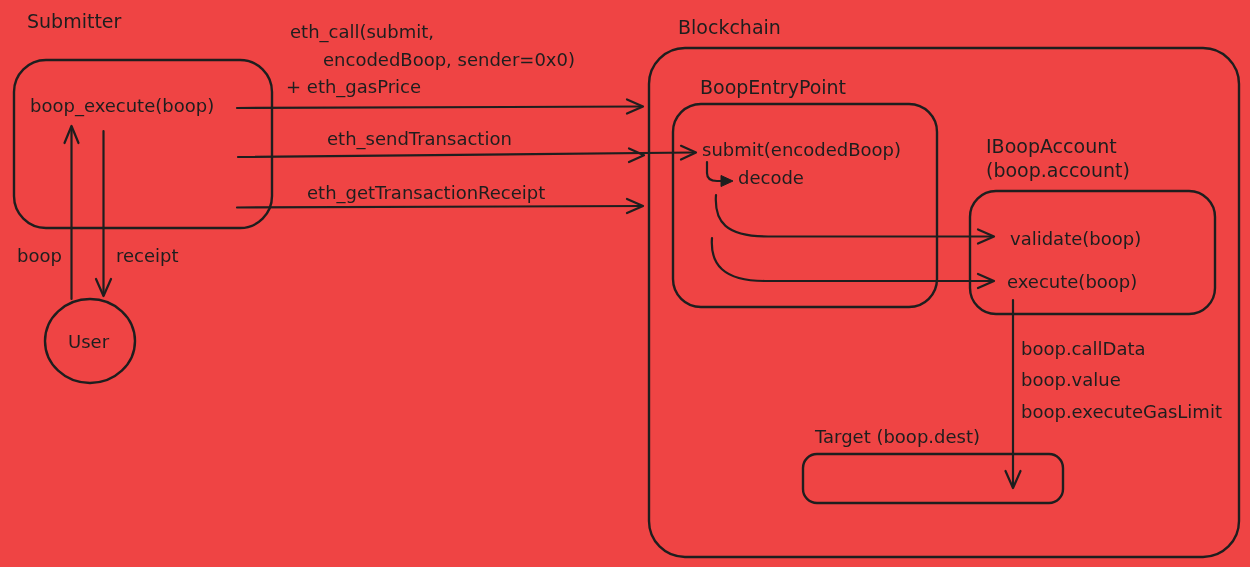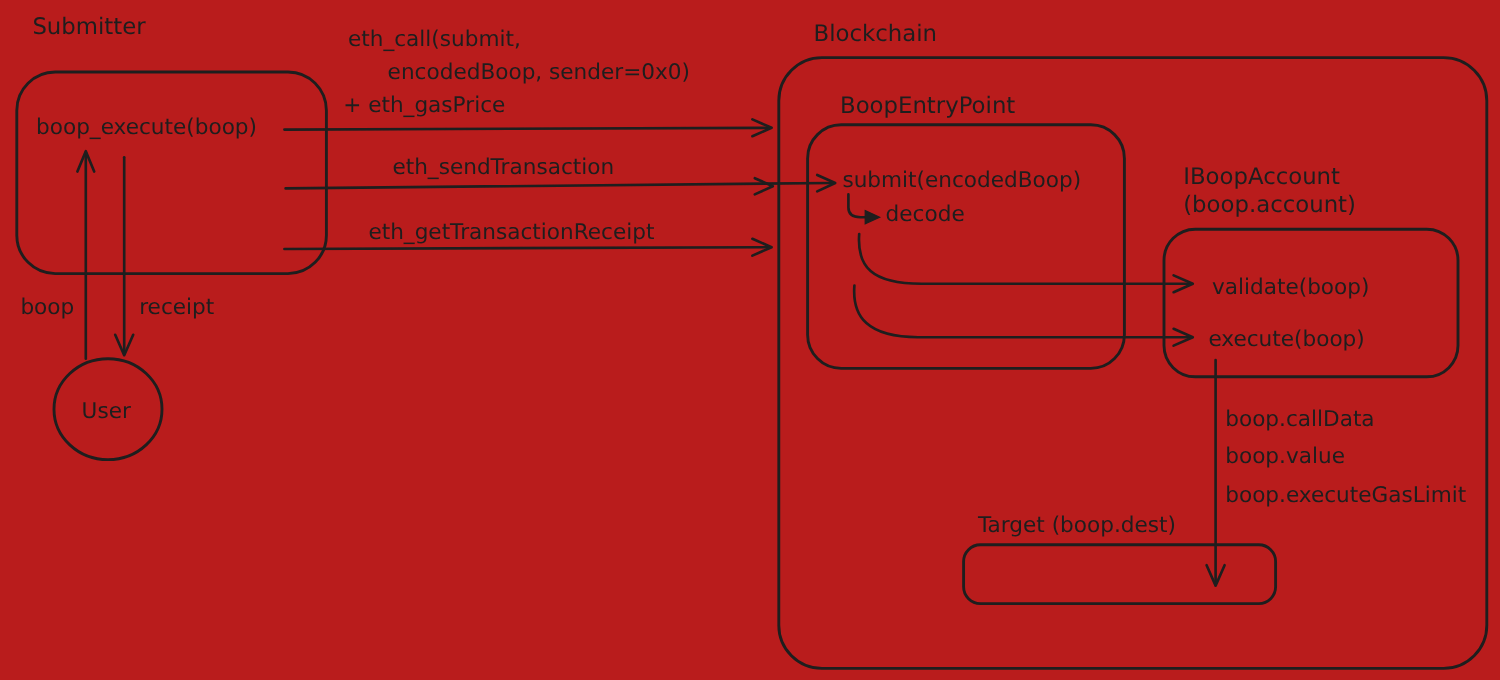--- a/index.html
+++ b/index.html
@@ -7,21 +7,21 @@
     padding: 0;
     background: #ffffff;
     width: 1250px;
     height: 567px;
     overflow: hidden;
   }
   .diagram-wrap {
     position: relative;
     width: 1250px;
     height: 567px;
-    background: #b91c1c;
+    background: #ef4444;
   }
   svg {
     display: block;
   }
   svg text {
     font-family: "DejaVu Sans", sans-serif;
     font-size: 18px;
     fill: #1e1e1e;
     white-space: pre;
   }

